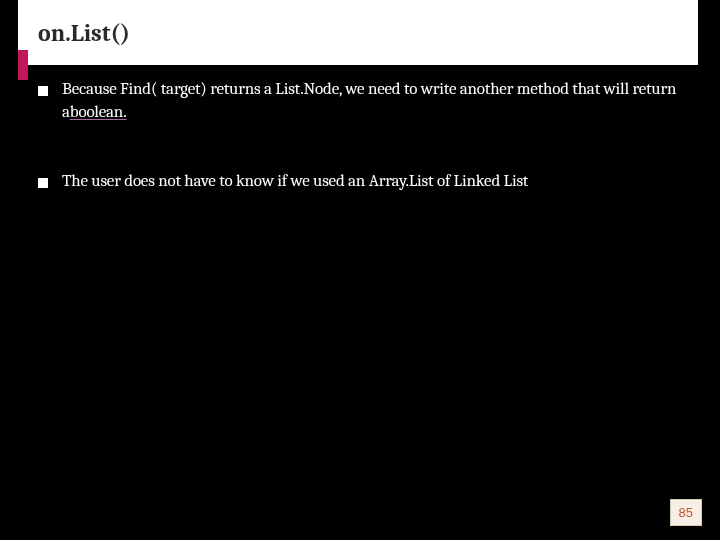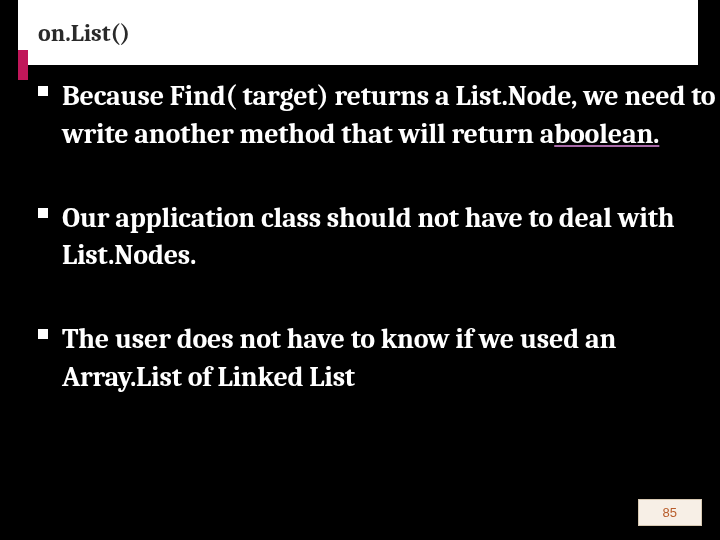--- a/index.html
+++ b/index.html
@@ -53,64 +53,60 @@
   .bullet-marker {
     flex: 0 0 auto;
     width: 10px;
     height: 10px;
     background: #fff;
     margin-top: 8px;
     margin-right: 14px;
   }
   .bullet-text {
     flex: 1 1 auto;
-    font-size: 28px;
+    font-size: 17px;
     line-height: 1.35;
-    font-weight: 700;
+    font-weight: 400;
     color: #fff;
     letter-spacing: -0.2px;
   }
   .under-purple {
     text-decoration: underline;
     text-decoration-color: #a86aa8;
     text-underline-offset: 2px;
   }
   .page-num {
     position: absolute;
     right: 18px;
     bottom: 14px;
     background: #f7efe6;
     border: 1px solid #d8c9b3;
     color: #b85c2a;
     font-family: Arial, sans-serif;
     font-size: 13px;
-    padding: 5px 24px;
+    padding: 5px 8px;
   }
 </style>
 </head>
 <body>
 
 <div class="title-box">
   <h1>on.List()</h1>
 </div>
 <div class="accent-bar"></div>
 
 <div class="content">
 
   <div class="bullet-item">
     <div class="bullet-marker"></div>
     <div class="bullet-text">
       <span>Because Find( target) returns a List.Node, we need to write another method that will return a</span><span class="under-purple">boolean.</span>
     </div>
   </div>
 
-  <div class="bullet-item">
-    <div class="bullet-marker"></div>
-    <div class="bullet-text">Our application class should not have to deal with List.Nodes.</div>
-  </div>
 
 
   <div class="bullet-item">
     <div class="bullet-marker"></div>
     <div class="bullet-text">The user does not have to know if we used an Array.List of Linked List</div>
   </div>
 
 
 </div>
 

